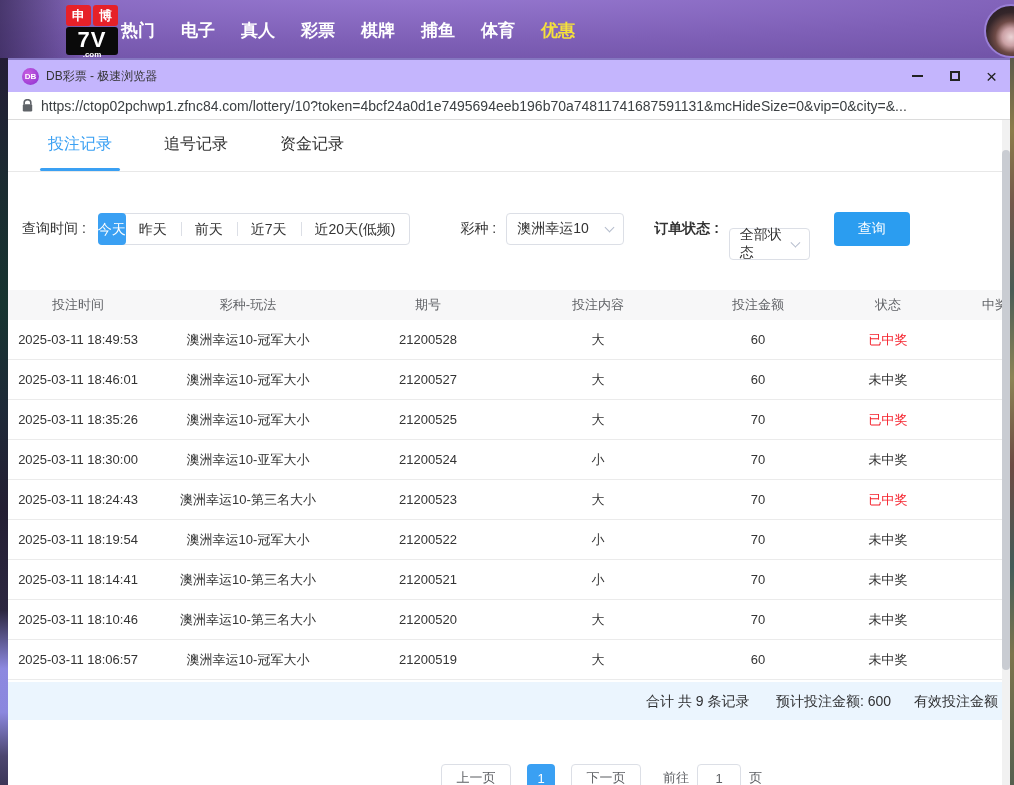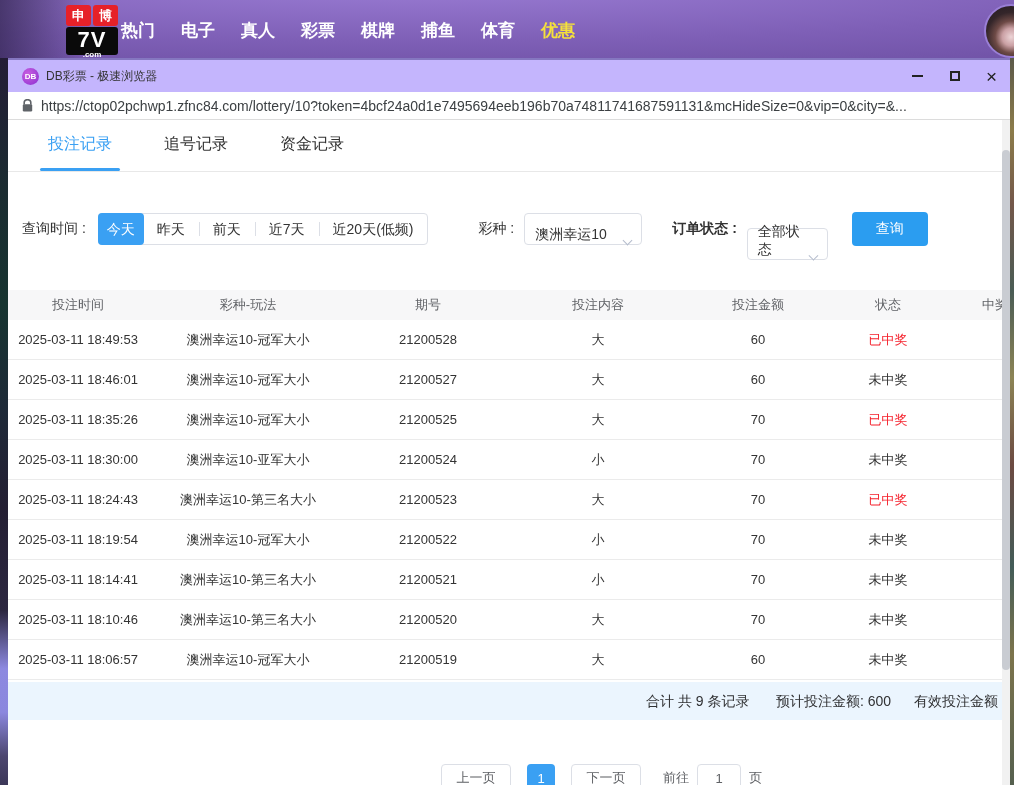--- a/index.html
+++ b/index.html
@@ -54,26 +54,26 @@
   .tabs { height:52px; border-bottom:1px solid #e8e8e8; display:flex; align-items:flex-end; padding-left:12px; }
   .tab { font-size:16px; color:#333; padding:0 4px 16px; margin-right:44px; cursor:pointer; position:relative; }
   .tab.active { color:#3aa0f3;margin-left:24px; }
   .tab.active::after { content:""; position:absolute; left:-4px; right:-4px; bottom:0; height:3px; background:#3aa0f3; border-radius:2px; }
 
   
   .filters { margin-top:26px; display:flex; align-items:center; padding-left:14px; font-size:14px; color:#333; }
   .time-group { display:flex; border:1px solid #dcdfe6; border-radius:4px; margin-left:12px; height:32px; align-items:stretch; }
   .time-opt { padding:0 14px; line-height:30px; font-size:14px; color:#333; cursor:pointer; position:relative; }
   .time-opt + .time-opt::before { content:""; position:absolute; left:0; top:8px; height:14px; width:1px; background:#dcdfe6; }
-  .time-opt.active { background:#3aa0f3; color:#fff; border-radius:4px; margin:-1px; line-height:32px; padding:0 9px; }
+  .time-opt.active { background:#3aa0f3; color:#fff; border-radius:4px; margin:-1px; line-height:32px; padding:0 0; }
   .time-opt.active + .time-opt::before { display:none; }
   .lbl-lottery { margin-left:50px; }
   .lbl-status { margin-left:30px;font-weight:bold; }
   .select { margin-left:10px; width:118px; height:32px; border:1px solid #dcdfe6; border-radius:4px;
-    display:flex; align-items:flex-end; justify-content:space-between; padding:0 10px; font-size:14px; color:#333; cursor:pointer; background:#fff; }
+    display:flex; align-items:center; justify-content:space-between; padding:0 10px; font-size:14px; color:#333; cursor:pointer; background:#fff; }
   .select.narrow { width:81px;margin-top:30px; }
   .chev { width:7px; height:7px; border-right:1.5px solid #b4bccc; border-bottom:1.5px solid #b4bccc;
     transform:rotate(45deg); margin-top:-3px; }
   .query-btn { margin-left:24px; width:76px; height:34px; background:#2b9df0; border:none; border-radius:4px;
     color:#fff; font-size:14px; cursor:pointer; font-family:inherit; }
 
   
   .thead { margin-top:30px; display:flex; height:30px; align-items:center; background:#f7f7f8;
     color:#606266; font-size:13px; width:1060px; }
   .cell { flex:none; text-align:center; overflow:hidden; white-space:nowrap; }

